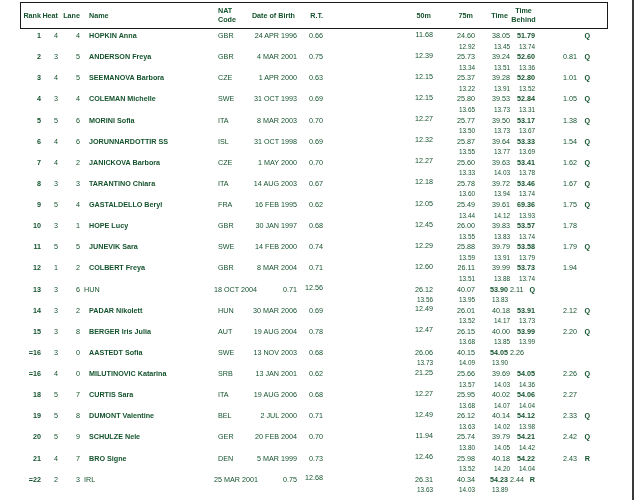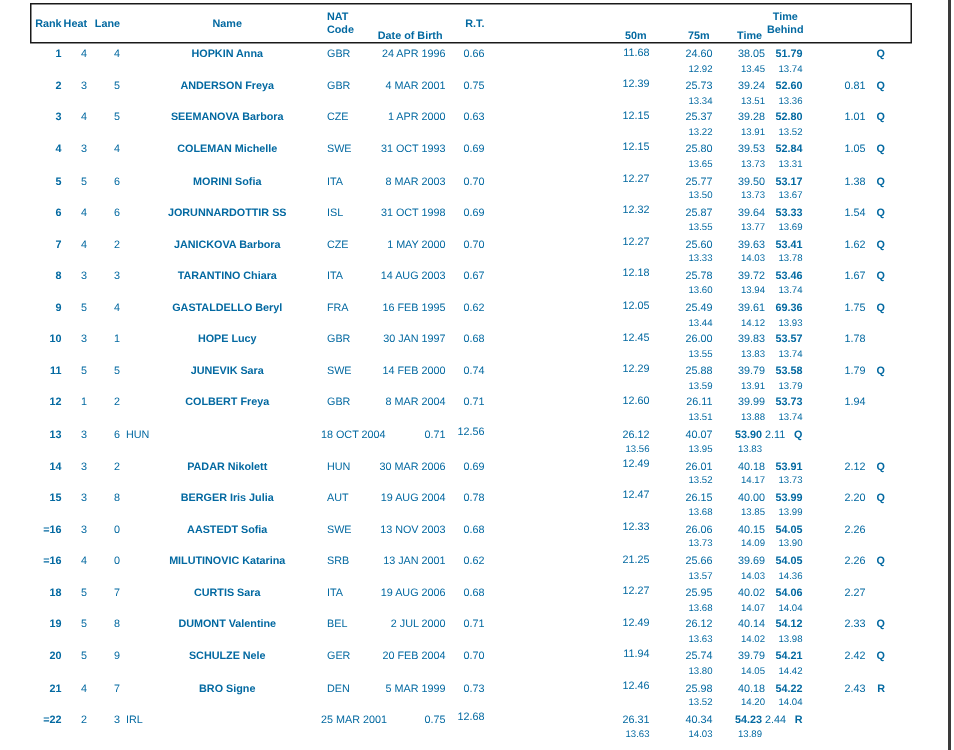--- a/index.html
+++ b/index.html
@@ -1,33 +1,33 @@
 <!DOCTYPE html>
 <html><head>
 <meta charset="utf-8">
 <style>
   html,body{margin:0;padding:0;background:#fff;}
   .page{position:relative;width:636px;height:500px;background:#ffffff;overflow:hidden;
-        font-family:"Liberation Sans",sans-serif;color:#0369a1;}
+        font-family:"Liberation Sans",sans-serif;color:#14532d;}
   .page-edge{position:absolute;left:632px;top:0;width:1.5px;height:500px;background:#3a3a3a;}
   .hdr-box{position:absolute;left:20px;top:2px;width:588px;height:27px;border:1.2px solid #1a1a1a;box-sizing:border-box;}
   .grid{display:grid;grid-template-columns:20px 17px 22px 134px 32px 51px 26px 110px 42px 35px 27px 55px;}
   .hdr-grid{position:absolute;left:21px;top:3px;height:26px;font-weight:700;font-size:7.2px;}
   .hc{display:flex;flex-direction:column;justify-content:center;height:100%;line-height:8.6px;white-space:nowrap;}
   .rows{position:absolute;left:21px;top:31px;}
   .entry{height:21.13px;}
   .c{font-size:7.2px;line-height:10px;white-space:nowrap;}
   .split{font-size:6.4px;line-height:9.6px;font-weight:400;margin-top:0.5px;}
   .b{font-weight:700;}
   .r{text-align:right;}
   .ctr{text-align:center;}
-  .name{padding-left:9px;text-align:center;}
+  .name{padding-left:9px;}
   .nat{padding-left:4px;}
   .time{padding-right:2px;}
-  .hpad{padding-right:2px;justify-content:flex-end;}
+  .hpad{padding-right:2px;}
   .t25 span{position:relative;top:-1.5px;}
   .behind{display:flex;justify-content:flex-end;}
   .bnum{text-align:right;}
   .bq{width:13px;text-align:right;font-weight:700;padding-right:2px;}
 </style>
 </head>
 <body>
 
 <div class="page">
   <div class="hdr-box"></div>
@@ -476,21 +476,20 @@
   </div>
 
   <div class="grid entry">
     <div class="c r b">=16</div>
     <div class="c r">3</div>
     <div class="c r">0</div>
     <div class="c name b">AASTEDT Sofia</div>
     <div class="c nat">SWE</div>
     <div class="c r">13 NOV 2003</div>
     <div class="c r">0.68</div>
-    <div class="c r t25"><span>12.33</span></div>
     <div class="c r">
           <div>26.06</div>
           <div class="split">13.73</div>
         </div>
     <div class="c r">
           <div>40.15</div>
           <div class="split">14.09</div>
         </div>
     <div class="c r time">
           <div class="b">54.05</div>

